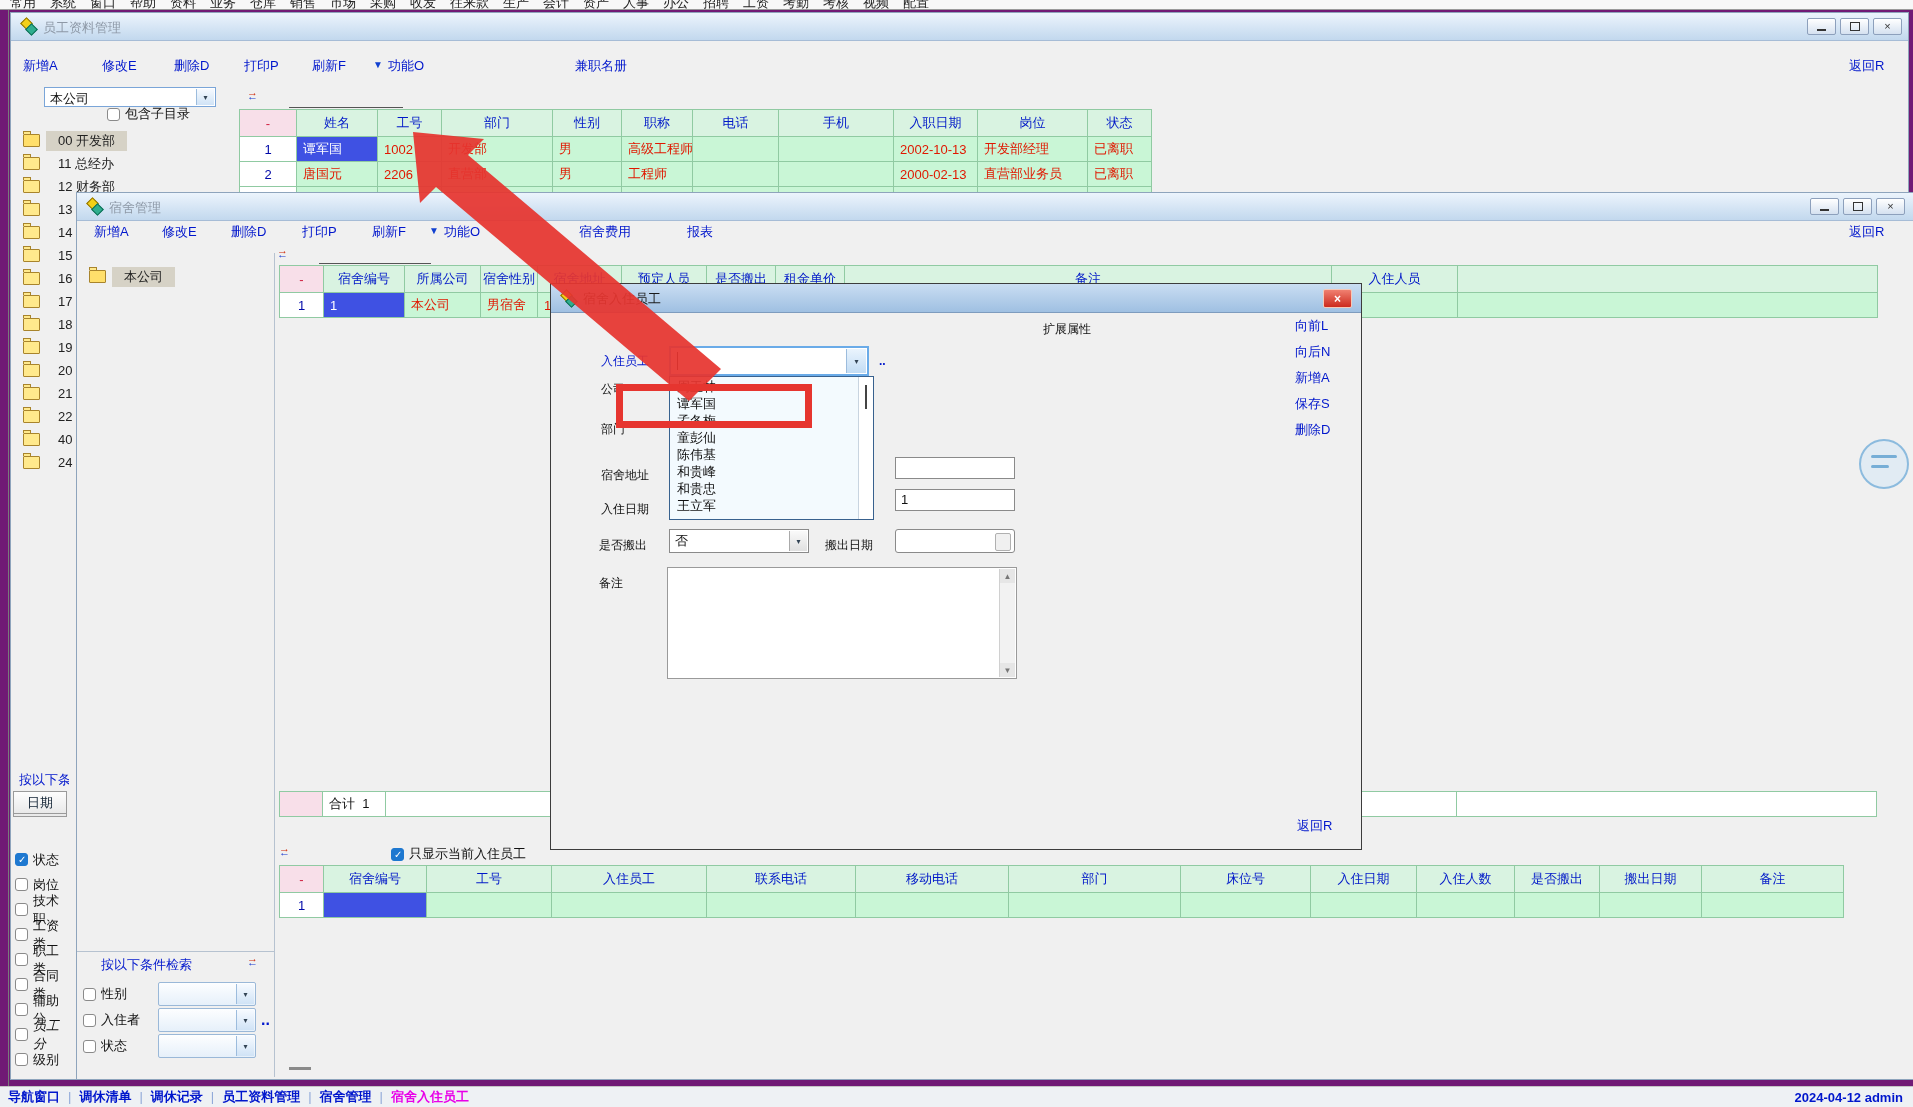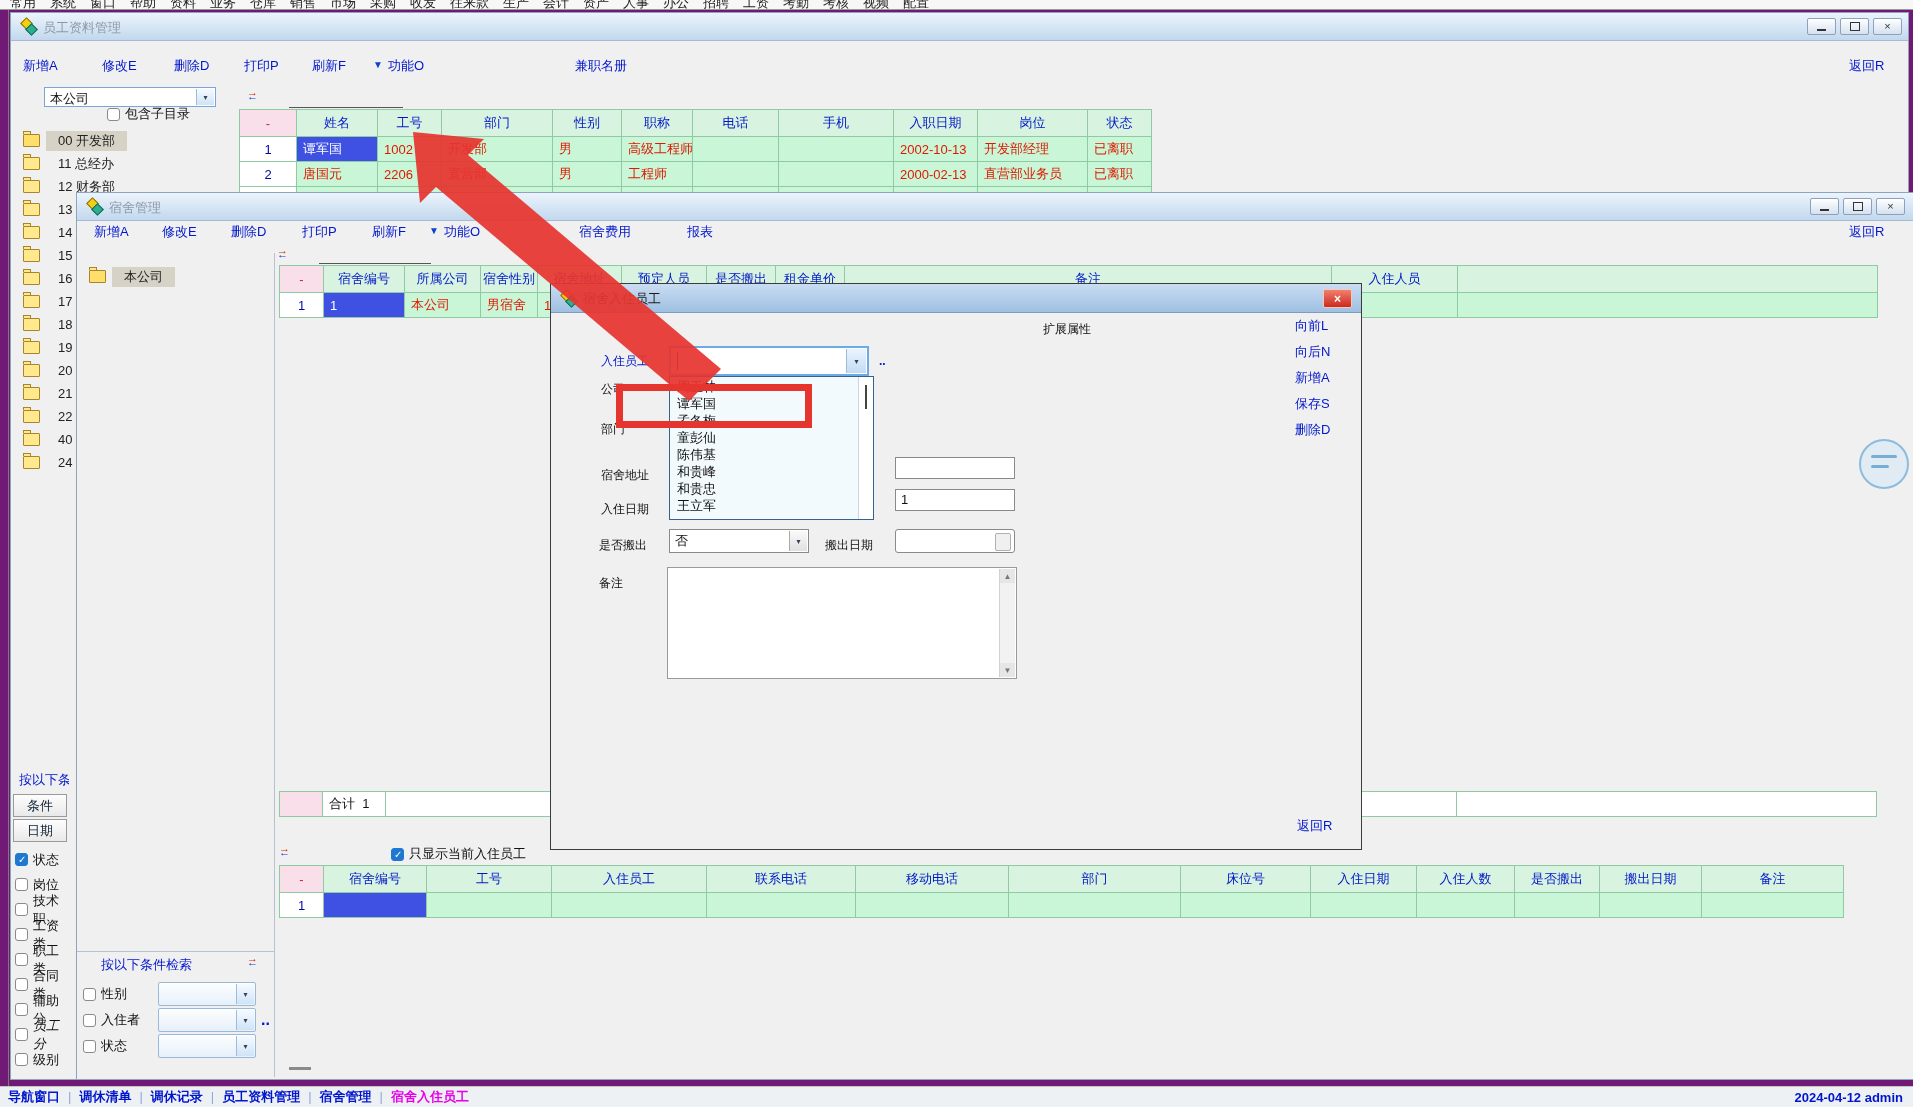--- a/index.html
+++ b/index.html
@@ -293,21 +293,21 @@
         <span class="t">40</span>
       </div>
         <div class="tree-item">
         <span class="folder"></span>
         <span class="t">24</span>
       </div>
       </div>
 
     <span class="link" style="left:8px;top:758px;width:50px;overflow:hidden;">按以下条件</span>
     <div class="fbtn" style="left:2px;top:781px;">条件</div>
-    <div class="fbtn" style="left:2px;top:806px;">日期</div>
+    <div class="fbtn" style="left:2px;top:778px;">日期</div>
     <div class="abs" style="left:4px;top:834px;">
 
     <div class="chk checked" style="height:25px;">
         <span class="box"></span>
         <span style="display:inline-block;width:34px;overflow:hidden;">状态</span>
       </div>
         <div class="chk" style="height:25px;">
         <span class="box"></span>
         <span style="display:inline-block;width:34px;overflow:hidden;">岗位</span>
       </div>

